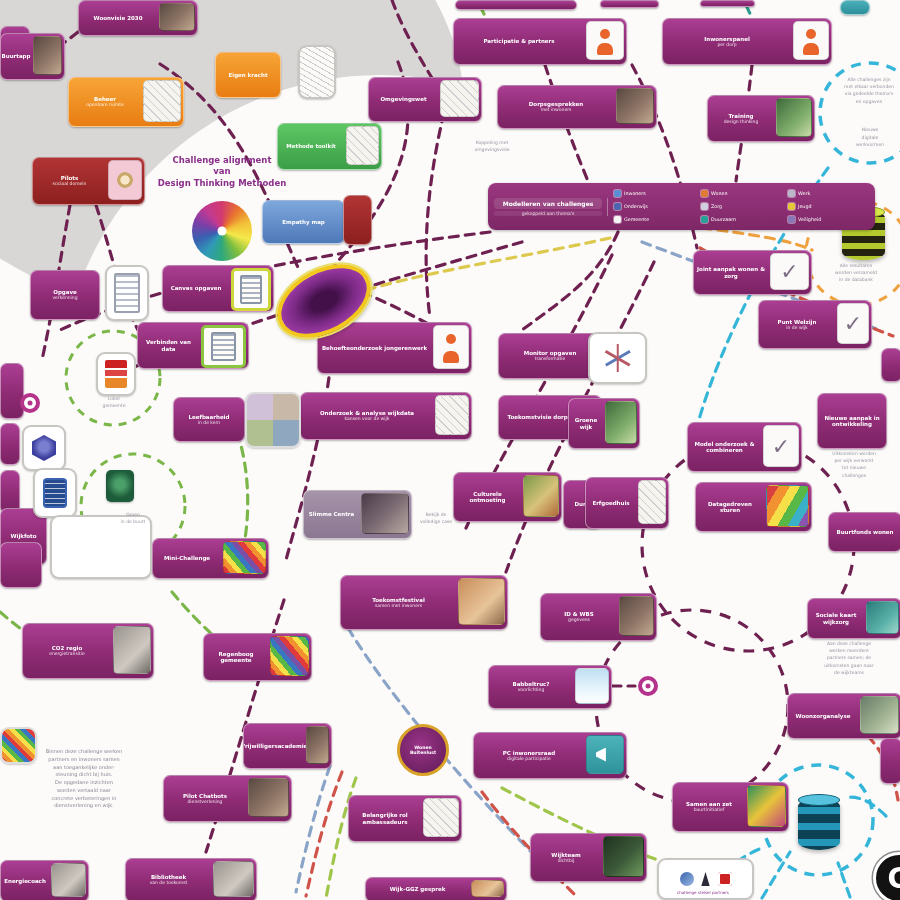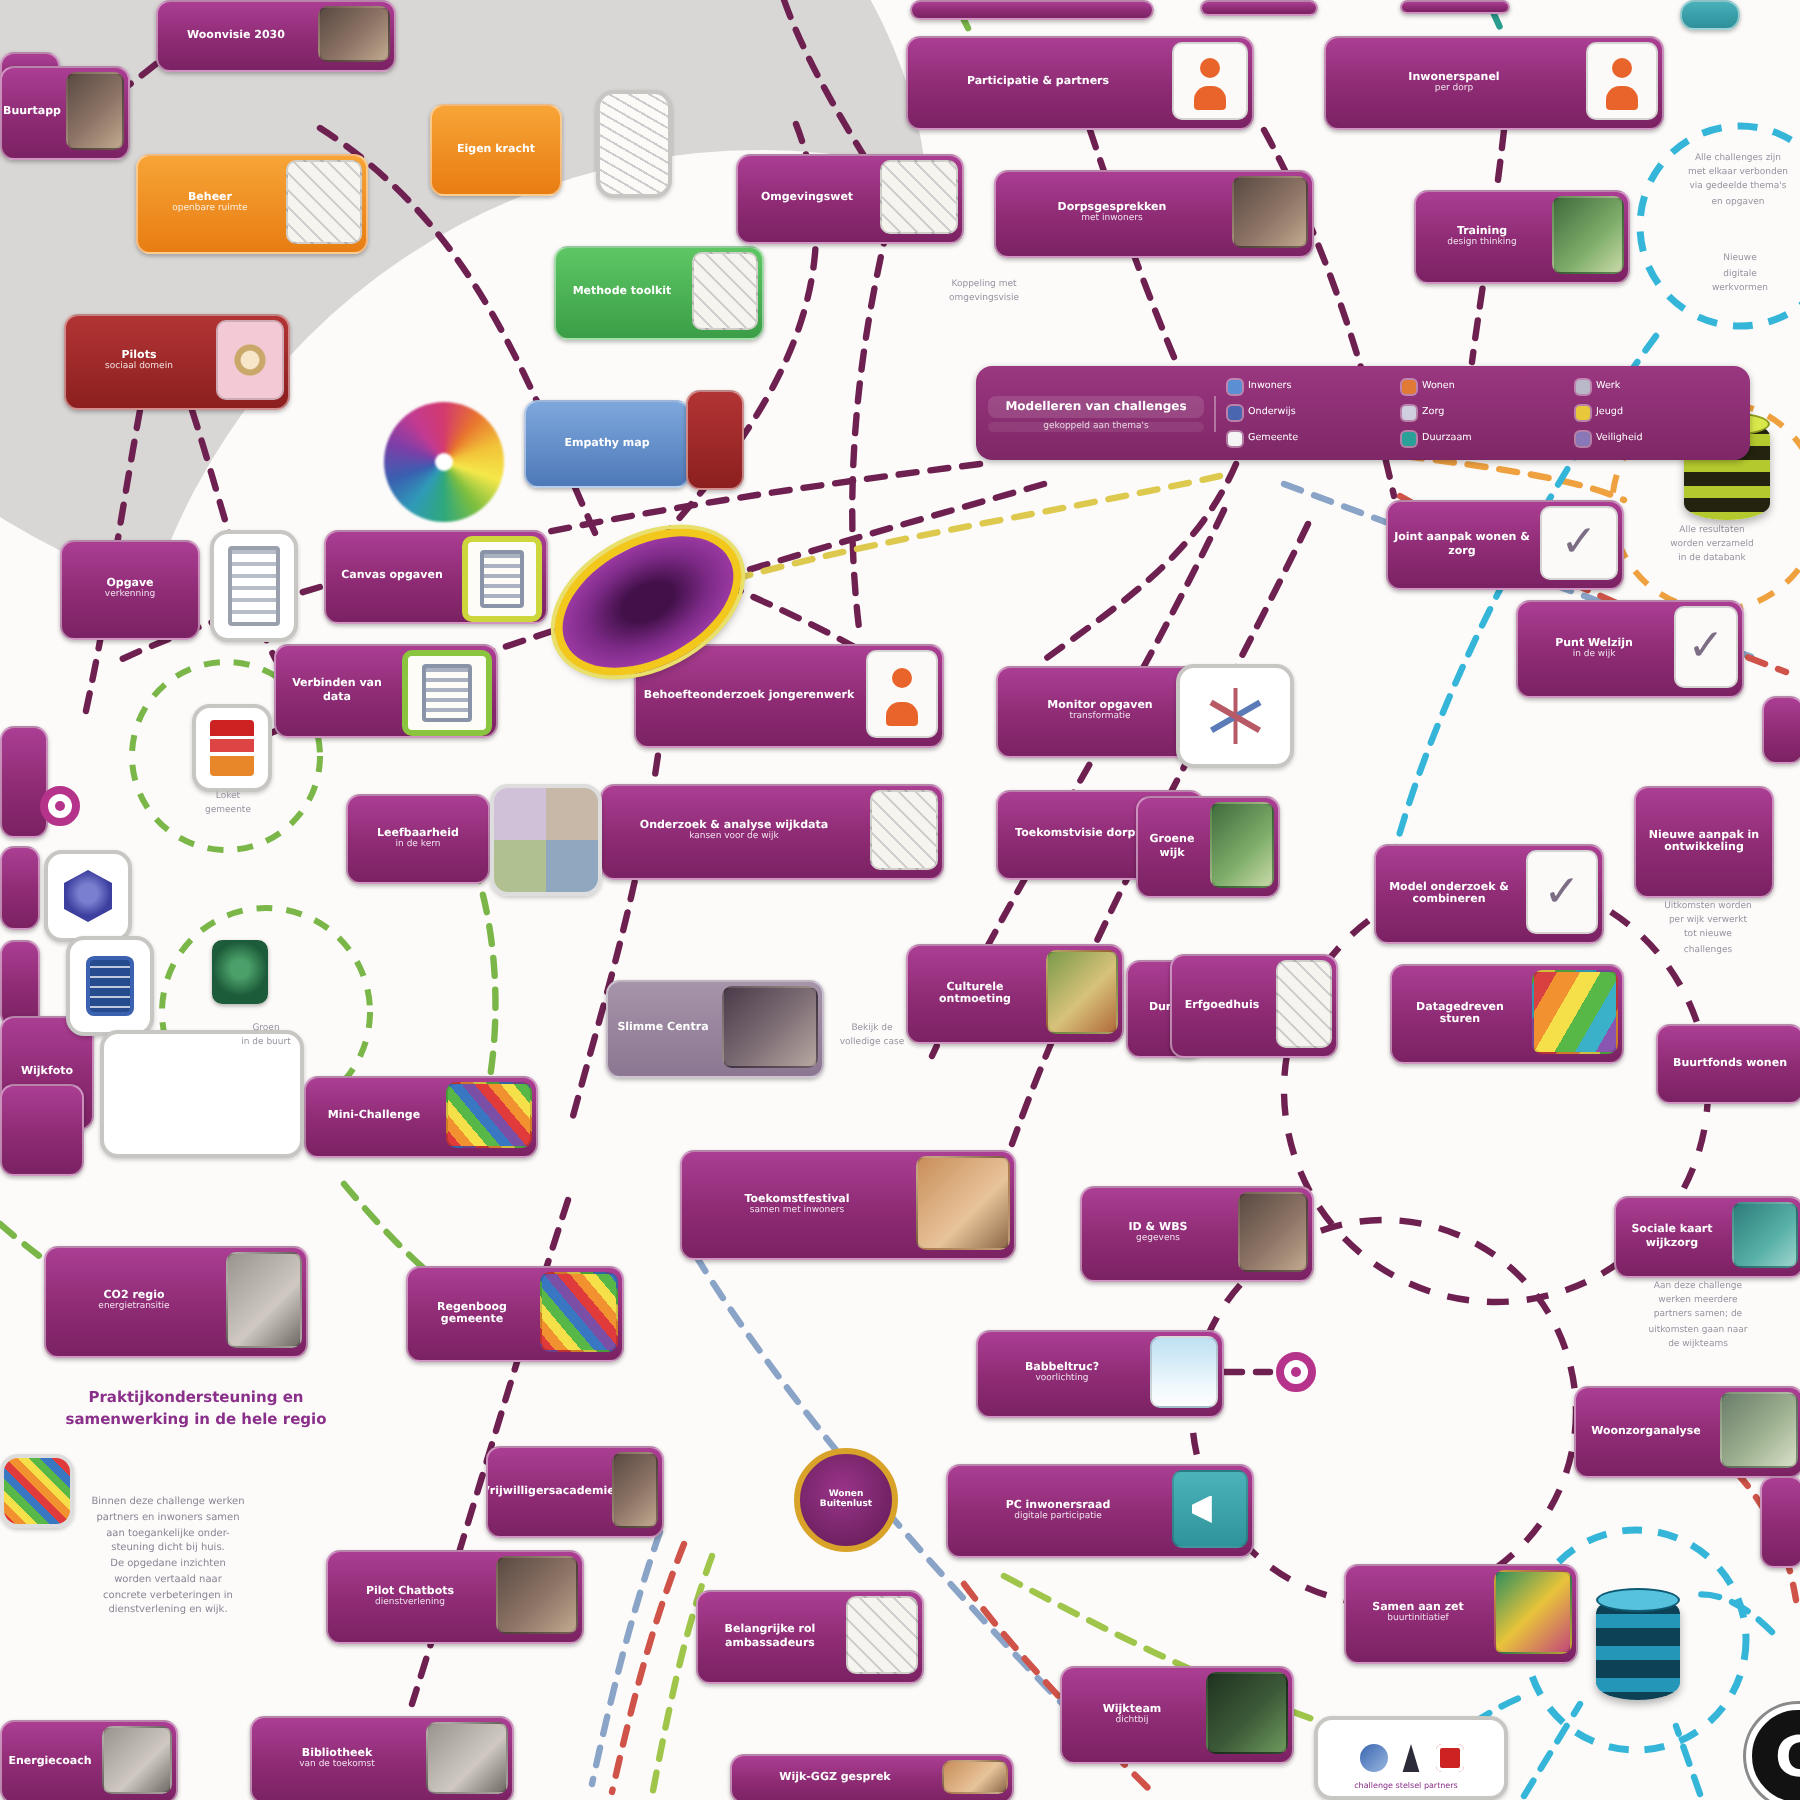--- a/index.html
+++ b/index.html
@@ -521,20 +521,25 @@
       </div>
       <div class="icon g-rainbowsq" style="left: 0px; top: 727px; width: 33px; height: 33px;"></div>
       <div class="icon g-collage" style="left: 245px; top: 392px; width: 52px; height: 52px;"></div>
       <div class="icon g-redstack" style="left: 96px; top: 352px; width: 36px; height: 40px;"></div>
       <div class="icon g-greensq" style="left: 106px; top: 470px; width: 28px; height: 32px;"></div>
       <div class="icon g-logos" style="left: 657px; top: 858px; width: 93px; height: 38px;">
         <b></b>
         <b></b>
         <b></b>
       </div>
+      <div class="txt" style="left: 152px; top: 155px; width: 140px; font-size: 8.5px; color: rgb(138, 47, 138); line-height: 1.35; font-weight: bold;">
+        <div>Challenge alignment</div>
+        <div>van</div>
+        <div>Design Thinking Methoden</div>
+      </div>
       <div class="txt" style="left: 838px; top: 76px; width: 62px; font-size: 4.5px; color: rgb(154, 147, 160); line-height: 1.6;">
         <div>Alle challenges zijn</div>
         <div>met elkaar verbonden</div>
         <div>via gedeelde thema's</div>
         <div>en opgaven</div>
       </div>
       <div class="txt" style="left: 845px; top: 126px; width: 50px; font-size: 4.5px; color: rgb(154, 147, 160); line-height: 1.7;">
         <div>Nieuwe</div>
         <div>digitale</div>
         <div>werkvormen</div>
@@ -565,24 +570,20 @@
         <div>Groen</div>
         <div>in de buurt</div>
       </div>
       <div class="txt" style="left: 450px; top: 140px; width: 84px; font-size: 4.5px; color: rgb(154, 147, 160); line-height: 1.5;">
         <div>Koppeling met</div>
         <div>omgevingsvisie</div>
       </div>
       <div class="txt" style="left: 406px; top: 512px; width: 60px; font-size: 4.5px; color: rgb(154, 147, 160); line-height: 1.5;">
         <div>Bekijk de</div>
         <div>volledige case</div>
-      </div>
-      <div class="txt" style="left: 2px; top: 694px; width: 192px; font-size: 7.5px; color: rgb(138, 47, 138); line-height: 1.4; font-weight: bold;">
-        <div>Praktijkondersteuning en</div>
-        <div>samenwerking in de hele regio</div>
       </div>
       <div class="txt" style="left: 6px; top: 748px; width: 156px; font-size: 5px; color: rgb(140, 132, 148); line-height: 1.55;">
         <div>Binnen deze challenge werken</div>
         <div>partners en inwoners samen</div>
         <div>aan toegankelijke onder-</div>
         <div>steuning dicht bij huis.</div>
         <div>De opgedane inzichten</div>
         <div>worden vertaald naar</div>
         <div>concrete verbeteringen in</div>
         <div>dienstverlening en wijk.</div>

